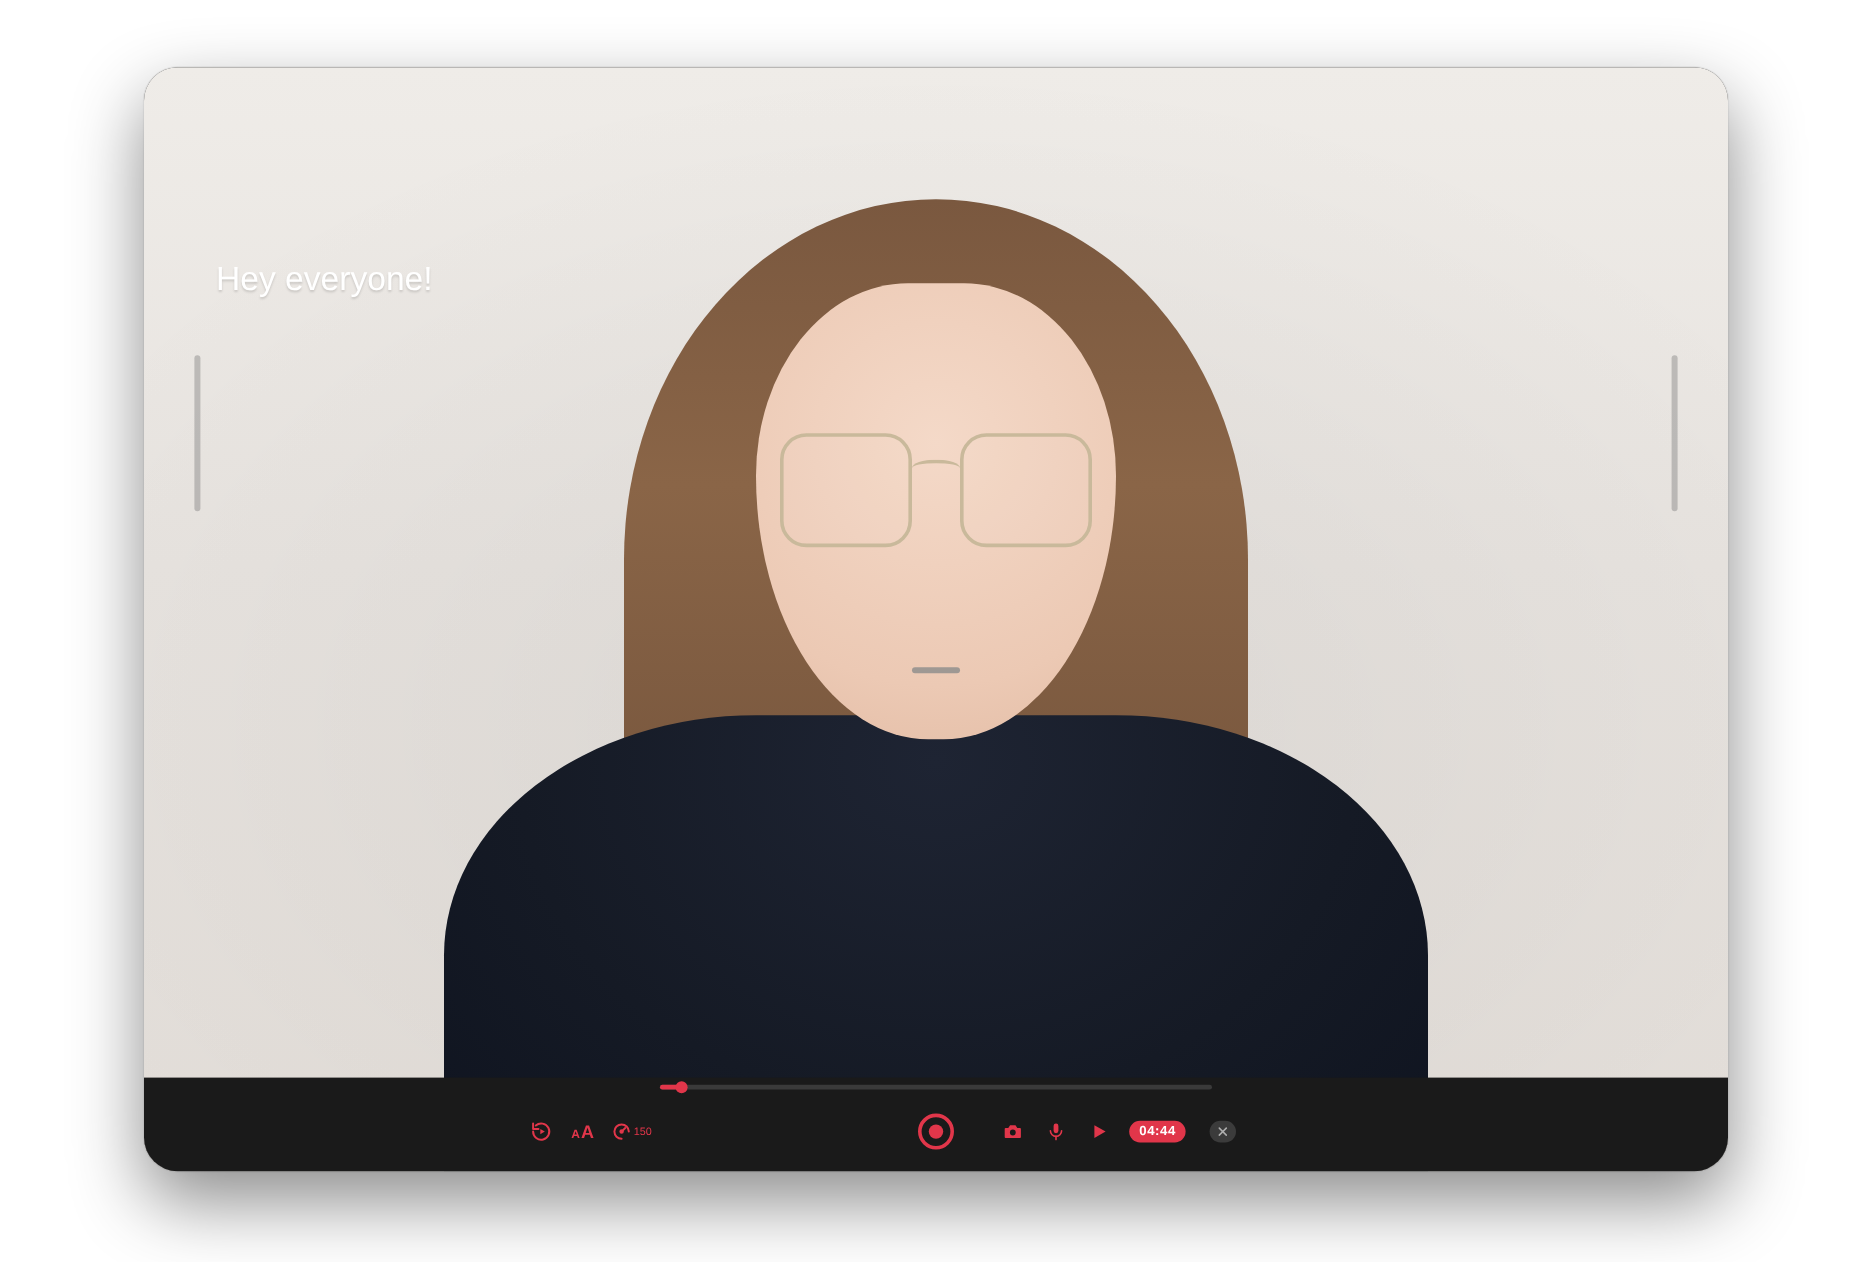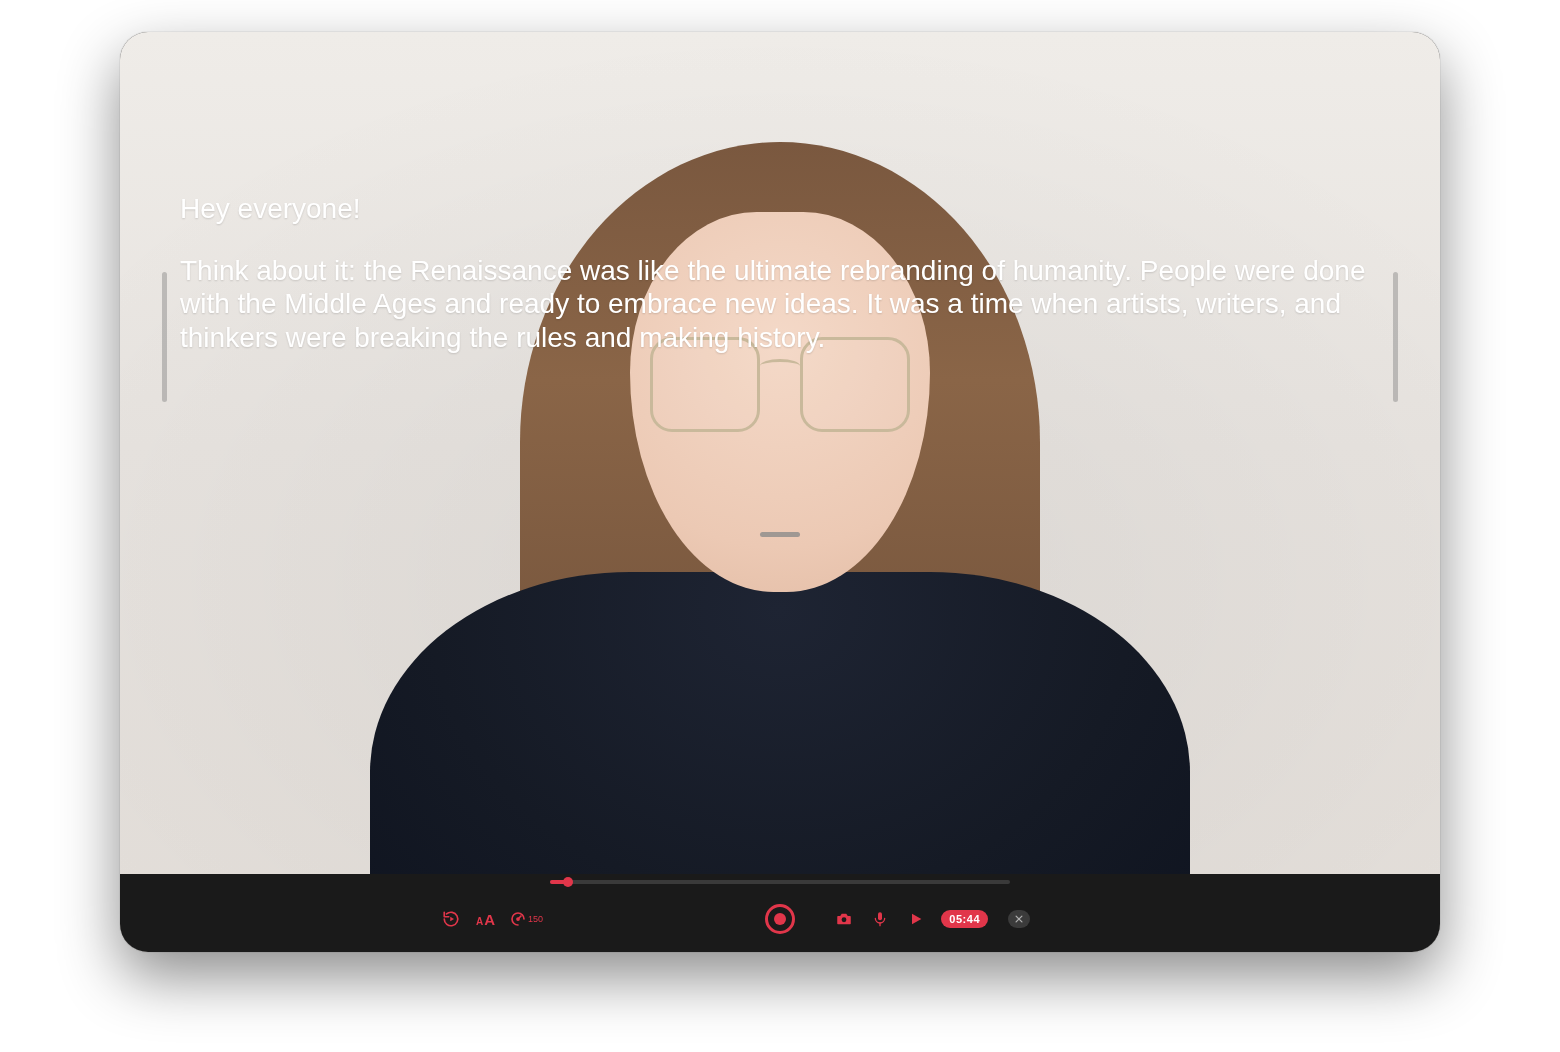--- a/index.html
+++ b/index.html
@@ -6,21 +6,21 @@
   html, body {
     width: 100%; height: 100%;
     background: #ffffff;
     font-family: -apple-system, BlinkMacSystemFont, "Helvetica Neue", Arial, sans-serif;
     overflow: hidden;
   }
   .stage {
     position: relative;
     width: 1320px;
     height: 920px;
-    margin: 32px auto;
+    margin: 56px auto;
     border-radius: 28px;
     overflow: hidden;
     box-shadow: 0 25px 60px rgba(0,0,0,0.45), 0 0 0 1px rgba(0,0,0,0.05);
     background: #404040;
   }
   
   .camera-bg {
     position: absolute; inset: 0;
     background:
       radial-gradient(1200px 800px at 50% 60%, rgba(0,0,0,0.05), transparent 70%),
@@ -183,21 +183,20 @@
     <div class="lens left"></div>
     <div class="lens right"></div>
     <div class="bridge"></div>
   </div>
 
   <div class="side-scroll left"></div>
   <div class="side-scroll right"></div>
 
   <div class="script-overlay">
     <p>Hey everyone!</p>
-    <p>Think about it: the Renaissance was like the ultimate rebranding of humanity. People were done with the Middle Ages and ready to embrace new ideas. It was a time when artists, writers, and thinkers were breaking the rules and making history.</p>
   </div>
 
   <div class="resize-handle"></div>
 
   <div class="bottom-bar">
     <div class="progress-track">
       <div class="progress-fill"></div>
       <div class="progress-dot"></div>
     </div>
 
@@ -241,21 +240,21 @@
             <rect x="9" y="2" width="6" height="12" rx="3"></rect>
             <path d="M5 11a7 7 0 0 0 14 0" fill="none" stroke="currentColor" stroke-width="2" stroke-linecap="round"></path>
             <line x1="12" y1="18" x2="12" y2="22" stroke="currentColor" stroke-width="2" stroke-linecap="round"></line>
           </svg>
         </span>
         <span class="icon-btn">
           <svg width="16" height="16" viewBox="0 0 24 24" fill="currentColor">
             <polygon points="6 4 20 12 6 20"></polygon>
           </svg>
         </span>
-        <span class="time-pill">05:44</span>
+        <span class="time-pill">04:44</span>
         <span class="close-pill">
           <svg width="10" height="10" viewBox="0 0 24 24" stroke="currentColor" stroke-width="3" stroke-linecap="round">
             <line x1="5" y1="5" x2="19" y2="19"></line>
             <line x1="19" y1="5" x2="5" y2="19"></line>
           </svg>
         </span>
       </div>
     </div>
   </div>
 </div>

